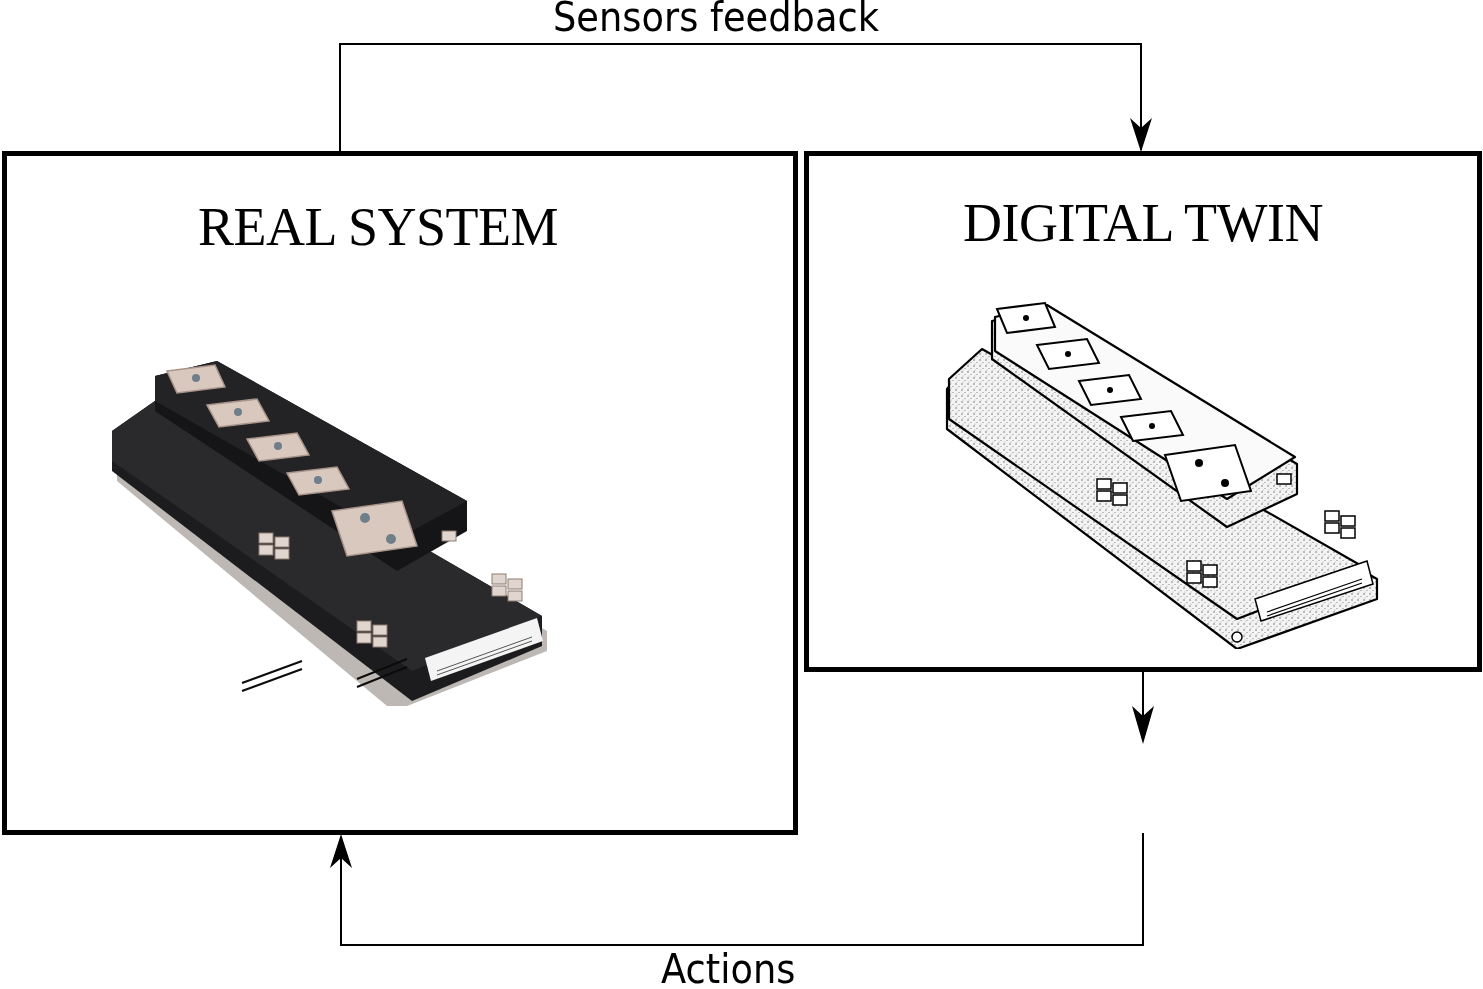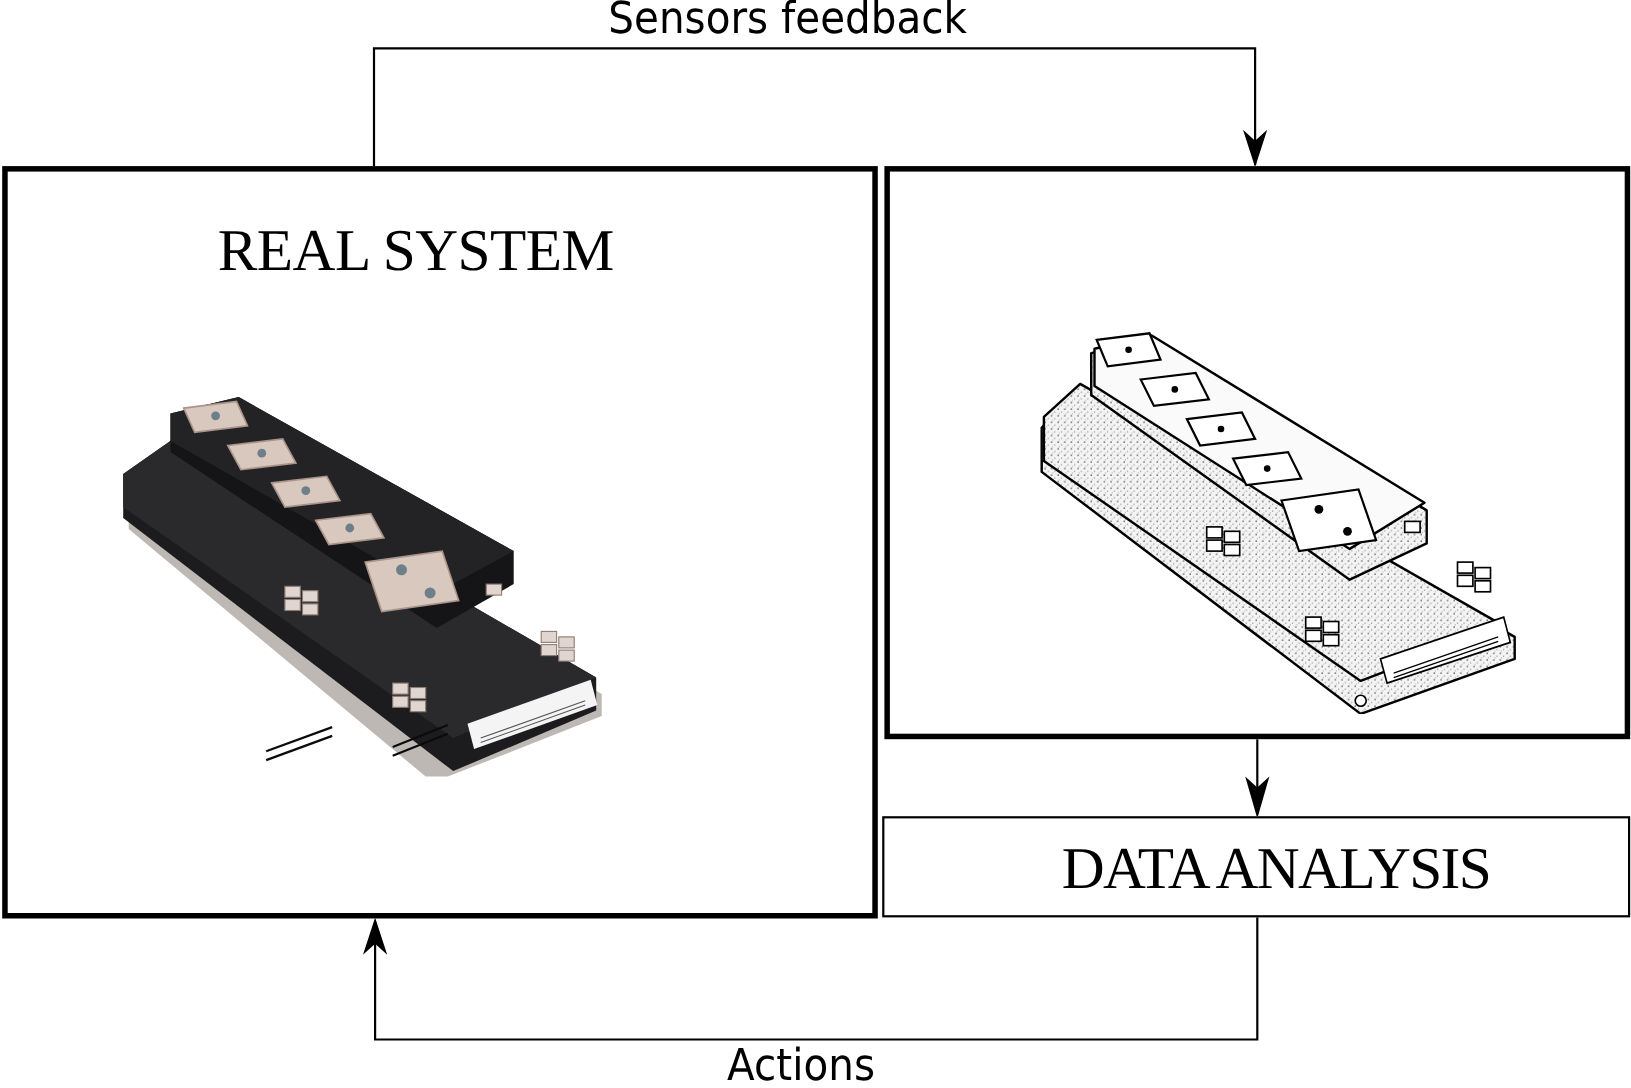--- a/index.html
+++ b/index.html
@@ -97,20 +97,21 @@
 
       <polygon points="318,297 430,257 436,280 324,320" fill="#f4f4f4"></polygon>
       <g stroke="#555" stroke-width="1">
         <line x1="330" y1="310" x2="425" y2="276"></line>
           <line x1="330" y1="314" x2="425" y2="280"></line>
       </g>
     </svg>
   </div>
 
   <div class="box thick" style="left:804px; top:151px; width:678px; height:521px;">
+    <div class="box-title" style="top:36px;">DIGITAL TWIN</div>
     <svg class="module" style="left:128px; top:143px;" width="450" height="350" viewBox="0 0 450 350">
       <defs>
         <pattern id="stipple" width="6" height="6" patternUnits="userSpaceOnUse">
           <rect width="6" height="6" fill="#f4f4f4"></rect>
           <circle cx="1" cy="1" r="0.7" fill="#555"></circle>
           <circle cx="4" cy="3.5" r="0.6" fill="#777"></circle>
           <circle cx="2" cy="5" r="0.5" fill="#999"></circle>
         </pattern>
       </defs>
       <g stroke="#000" stroke-width="2.2" stroke-linejoin="round">
@@ -151,17 +152,14 @@
       </g>
       <polygon points="318,300 430,262 436,285 324,322" fill="#fff" stroke="#000" stroke-width="1.5"></polygon>
       <g stroke="#000" stroke-width="1.2">
         <line x1="330" y1="313" x2="425" y2="280"></line>
           <line x1="330" y1="317" x2="425" y2="284"></line>
       </g>
       <circle cx="300" cy="338" r="5" fill="#fff" stroke="#000" stroke-width="1.5"></circle>
     </svg>
   </div>
 
-  <div class="box thin" style="left:802px; top:742px; width:680px; height:92px;">
-    <div class="box-title" style="top:14px; left:36px; letter-spacing:-1.5px;">DATA ANALYSIS</div>
-  </div>
 
 </div>
 
 </body></html>

